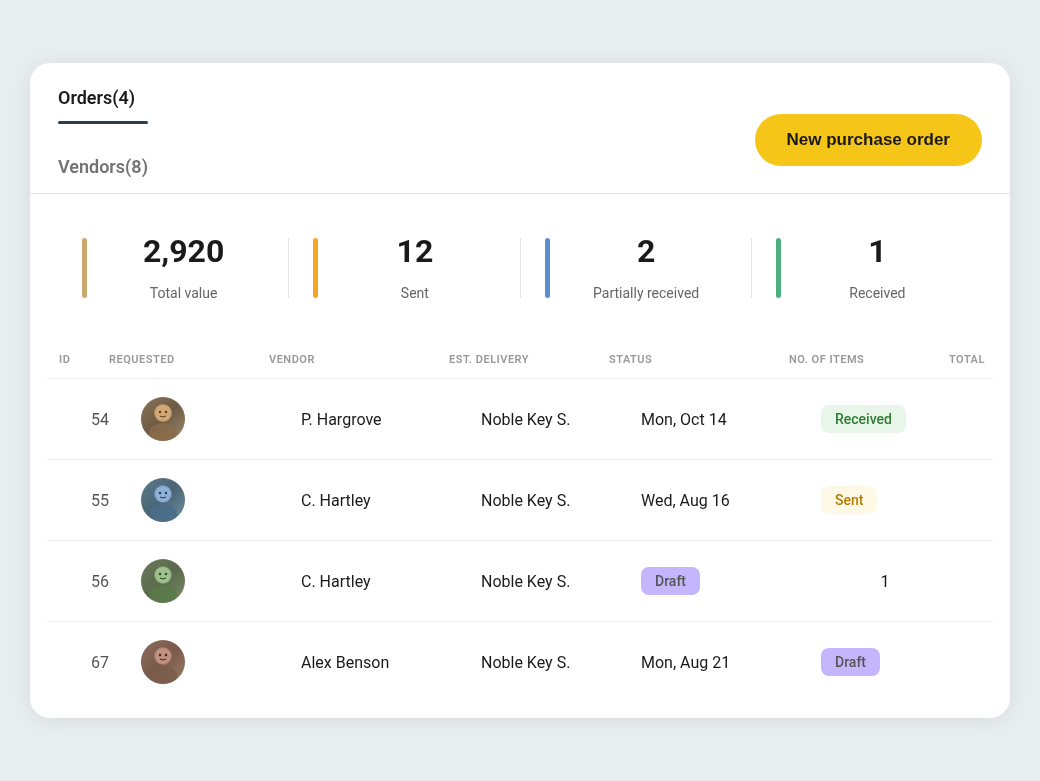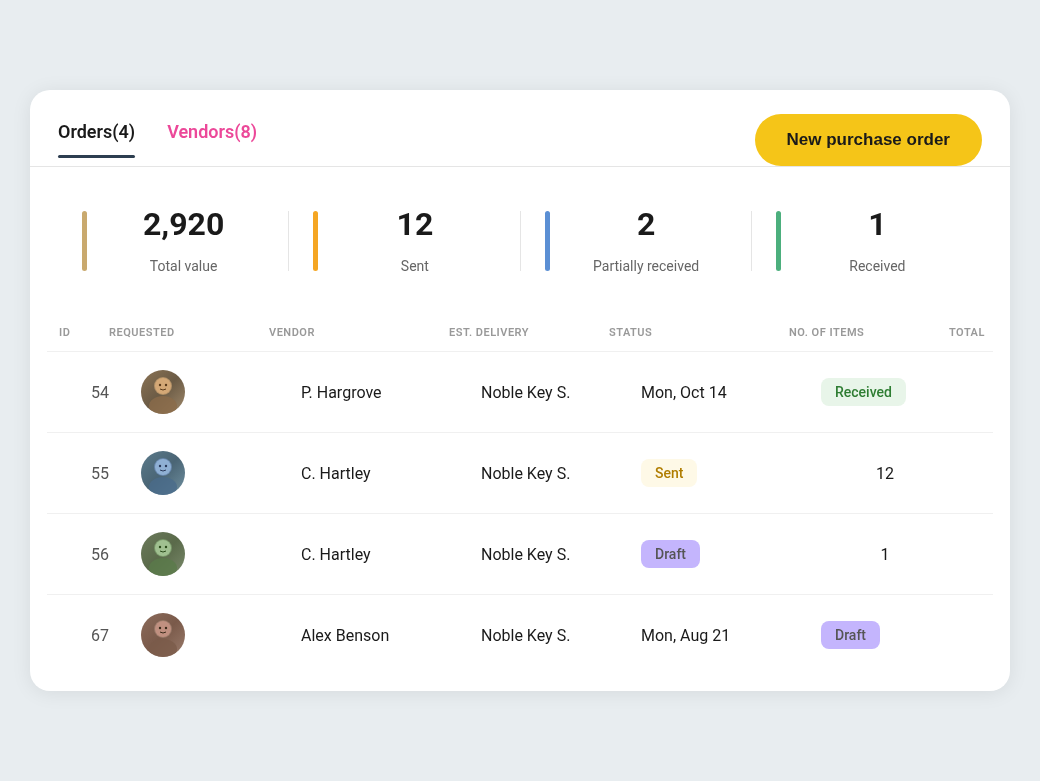--- a/index.html
+++ b/index.html
@@ -22,25 +22,26 @@
     
     .header {
       display: flex;
       align-items: center;
       justify-content: space-between;
       padding: 24px 28px 0 28px;
     }
     .tabs {
       display: flex;
       gap: 32px;
+      flex-direction: column;
     }
     .tab {
       font-size: 18px;
       font-weight: 600;
-      color: #ec4899;
+      color: #737373;
       padding-bottom: 16px;
       cursor: pointer;
       position: relative;
     }
     .tab.active {
       color: #1a1a1a;
     }
     .tab.active::after {
       content: '';
       position: absolute;
@@ -279,20 +280,21 @@
             <ellipse cx="22" cy="36" rx="14" ry="10" fill="#4A6B8B" opacity="0.8"></ellipse>
             <circle cx="22" cy="16" r="8" fill="#8fb0d4"></circle>
             <circle cx="19" cy="15" r="1.2" fill="#2a3a5a"></circle>
             <circle cx="25" cy="15" r="1.2" fill="#2a3a5a"></circle>
             <path d="M19 19 Q22 21 25 19" stroke="#2a3a5a" stroke-width="1" fill="none"></path>
           </svg>
         </div>
       </div>
       <div class="cell">C. Hartley</div>
       <div class="cell">Noble Key S.</div>
+      <div class="cell">Wed, Aug 16</div>
       <div class="cell">
         <span class="status-badge status-sent">Sent</span>
       </div>
       <div class="cell cell-items">12</div>
 
     </div>
 
     <div class="table-row">
       <div class="cell cell-id">56</div>
       <div class="cell">

